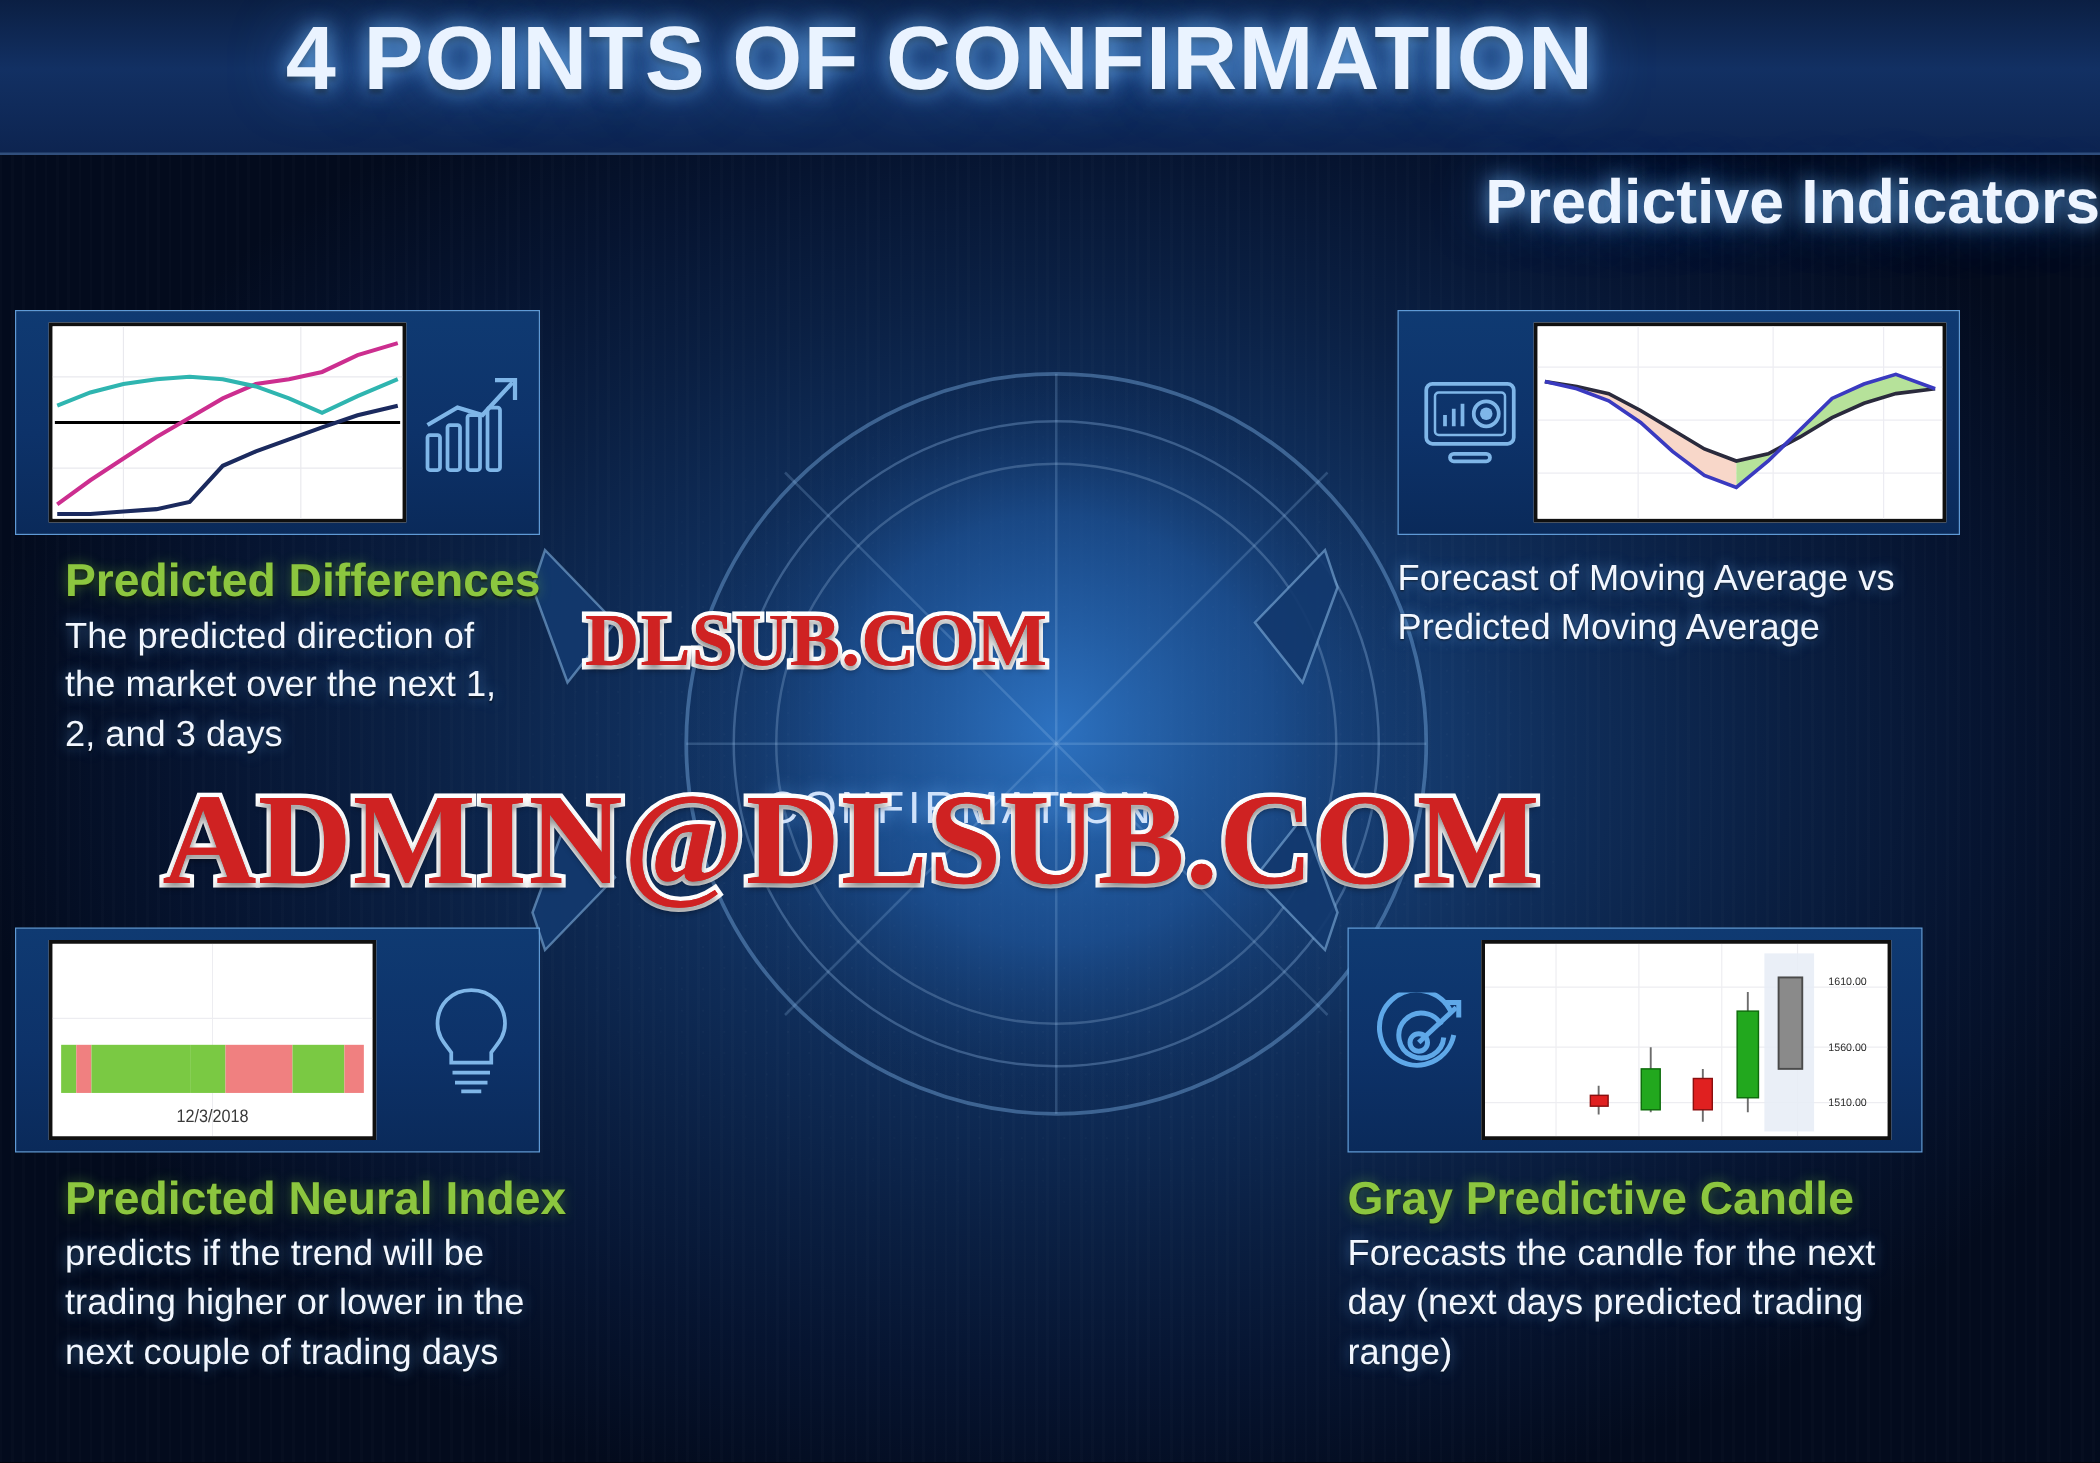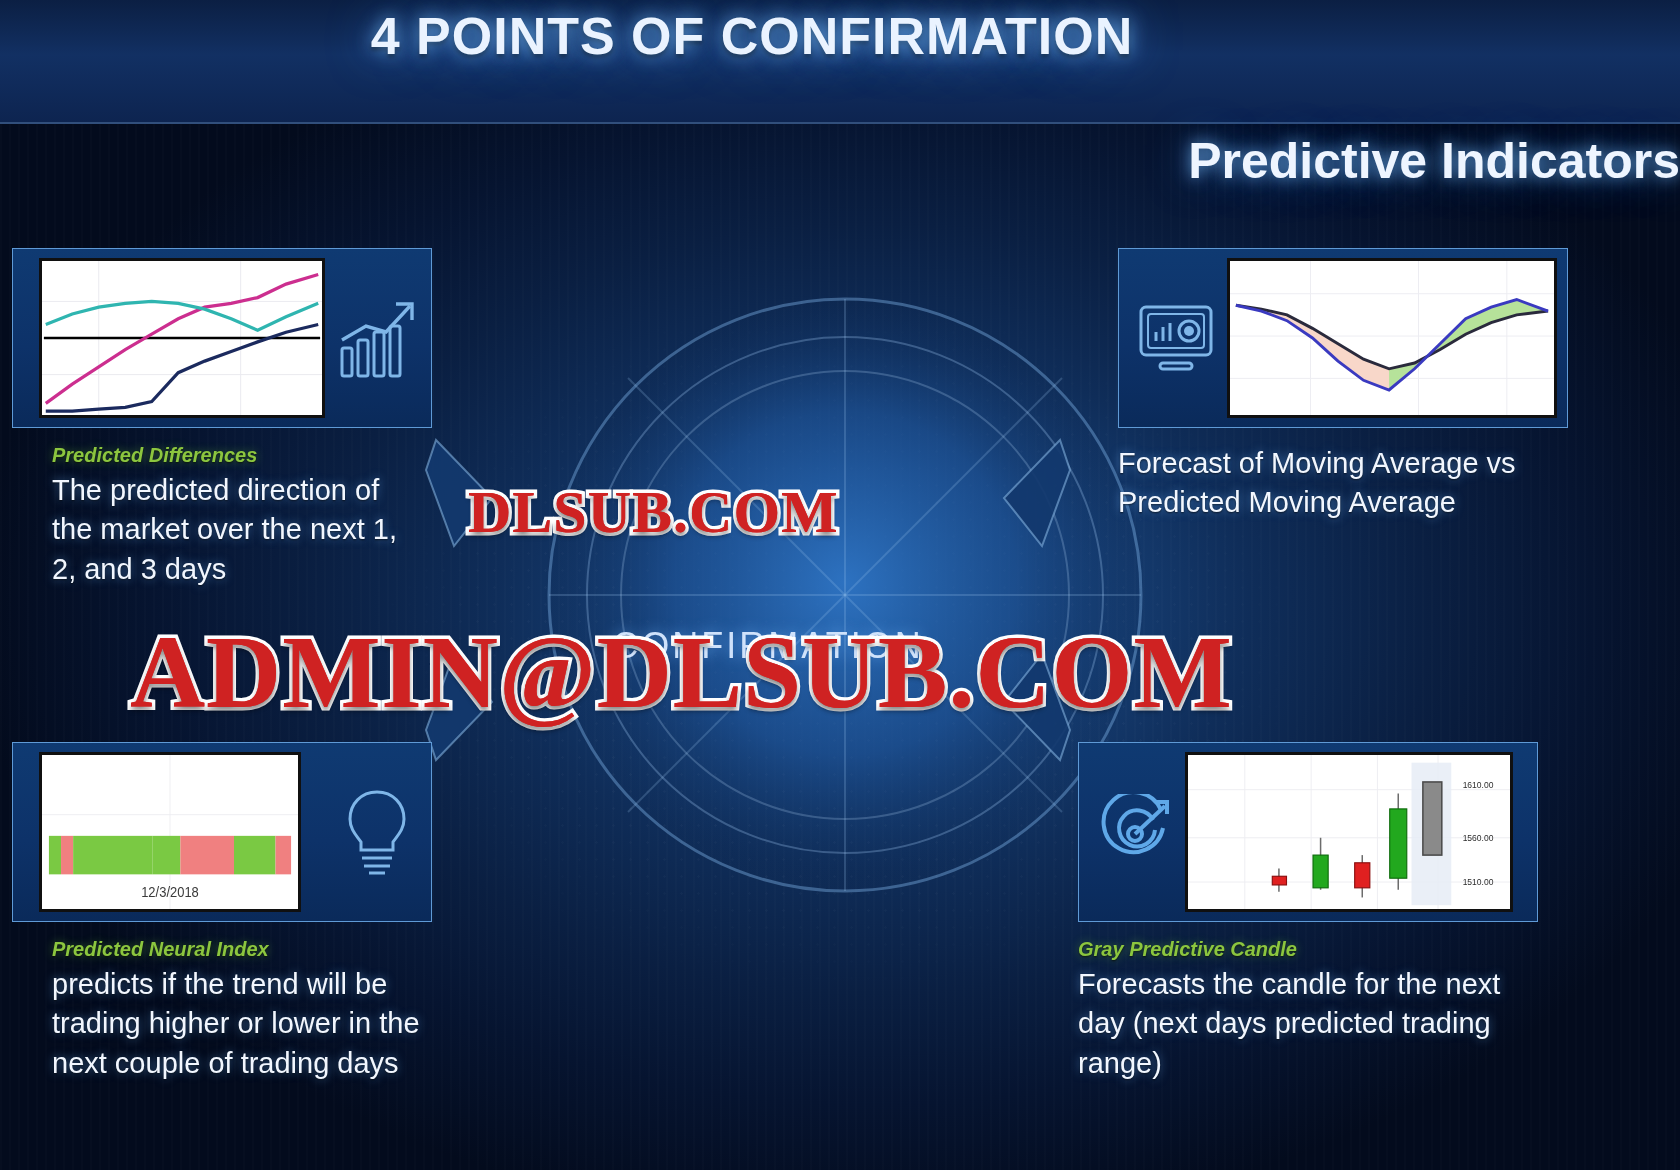--- a/index.html
+++ b/index.html
@@ -28,21 +28,21 @@
 
   
   .header-band{
     position:absolute;left:0;top:0;width:1680px;height:122px;
     background:linear-gradient(180deg,#0b1f43 0%,#123063 45%,#0d2450 100%);
     border-bottom:2px solid rgba(120,170,230,.35);
     z-index:6;
   }
   .title{
     position:absolute;left:0;top:6px;width:1504px;text-align:center;
-    font-size:52px;font-weight:bold;letter-spacing:1px;
+    font-size:72px;font-weight:bold;letter-spacing:1px;
     color:#eaf3ff;
     text-shadow:0 0 18px rgba(120,190,255,.85),0 0 46px rgba(70,150,255,.65),0 3px 4px rgba(0,0,0,.7);
     z-index:7;
   }
   .subtitle{
     position:absolute;left:0;top:132px;width:1680px;text-align:right;
     font-size:50px;font-weight:bold;color:#eef5ff;
     text-shadow:0 0 16px rgba(120,190,255,.8),0 0 40px rgba(60,140,245,.6);
     z-index:7;
   }
@@ -70,23 +70,23 @@
     display:flex;align-items:center;
   }
   .plot{
     background:#fff;border:3px solid #101010;box-sizing:border-box;position:relative;overflow:hidden;
   }
   .plot svg{display:block;width:100%;height:100%;}
   .tile-icon{flex:0 0 auto;display:flex;align-items:center;justify-content:center;}
   .tile-icon svg{display:block;}
 
   .cap-title{
-    font-size:20px;font-weight:bold;color:#8cc63f;
+    font-size:37px;font-weight:bold;color:#8cc63f;
     text-shadow:0 0 10px rgba(120,200,60,.45),0 1px 2px rgba(0,0,0,.8);
-    white-space:nowrap;margin:0;font-style:italic;
+    white-space:nowrap;margin:0;
   }
   .cap-body{
     font-size:29px;line-height:1.36;color:#f2f7ff;
     text-shadow:0 0 10px rgba(110,180,255,.55),0 1px 2px rgba(0,0,0,.8);
     margin:4px 0 0 0;
   }
 
   
   .wm{
     position:absolute;z-index:9;font-family:"Liberation Serif",serif;font-weight:bold;

